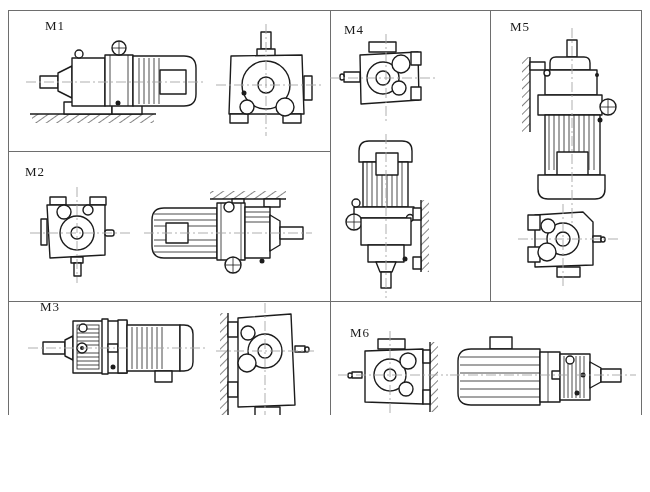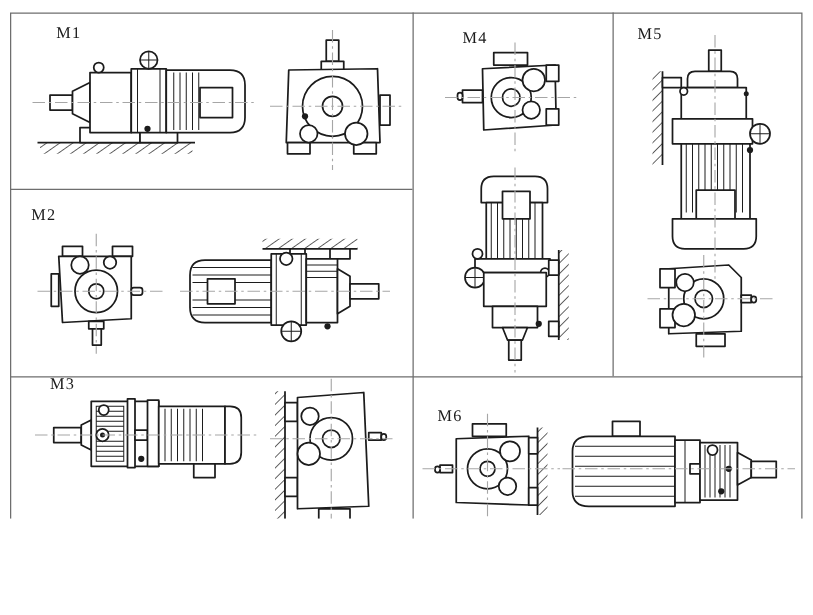--- a/index.html
+++ b/index.html
@@ -198,21 +198,21 @@
         <rect x="247" y="118" width="25" height="10" class="ln"></rect>
       </g>
       <g>
         <line x1="20" y1="59" x2="198" y2="59" class="cl"></line>
         <line x1="208" y1="62" x2="306" y2="62" class="cl"></line>
         <line x1="257" y1="14" x2="257" y2="136" class="cl"></line>
       </g>
     </svg>
   </section>
 
-  <section class="panel" style="left:342px;top:10px;width:160px;height:291px">
+  <section class="panel" style="left:316px;top:10px;width:160px;height:291px">
     <span class="plabel" style="left:28px;top:12px">M4</span>
     <svg class="psvg" width="160" height="291" viewBox="0 0 160 291">
       <defs>
         <pattern id="h-m4" patternUnits="userSpaceOnUse" width="6" height="9" patternTransform="rotate(45)">
           <line x1="0" y1="0" x2="0" y2="9" stroke="#1c1c1c" stroke-width="1.1"></line>
         </pattern>
       </defs>
       <g>
         <rect x="53" y="32" width="27" height="10" class="ln"></rect>
         <path d="M44 45 L102 42 L103 90 L45 94 Z" class="ln"></path>

